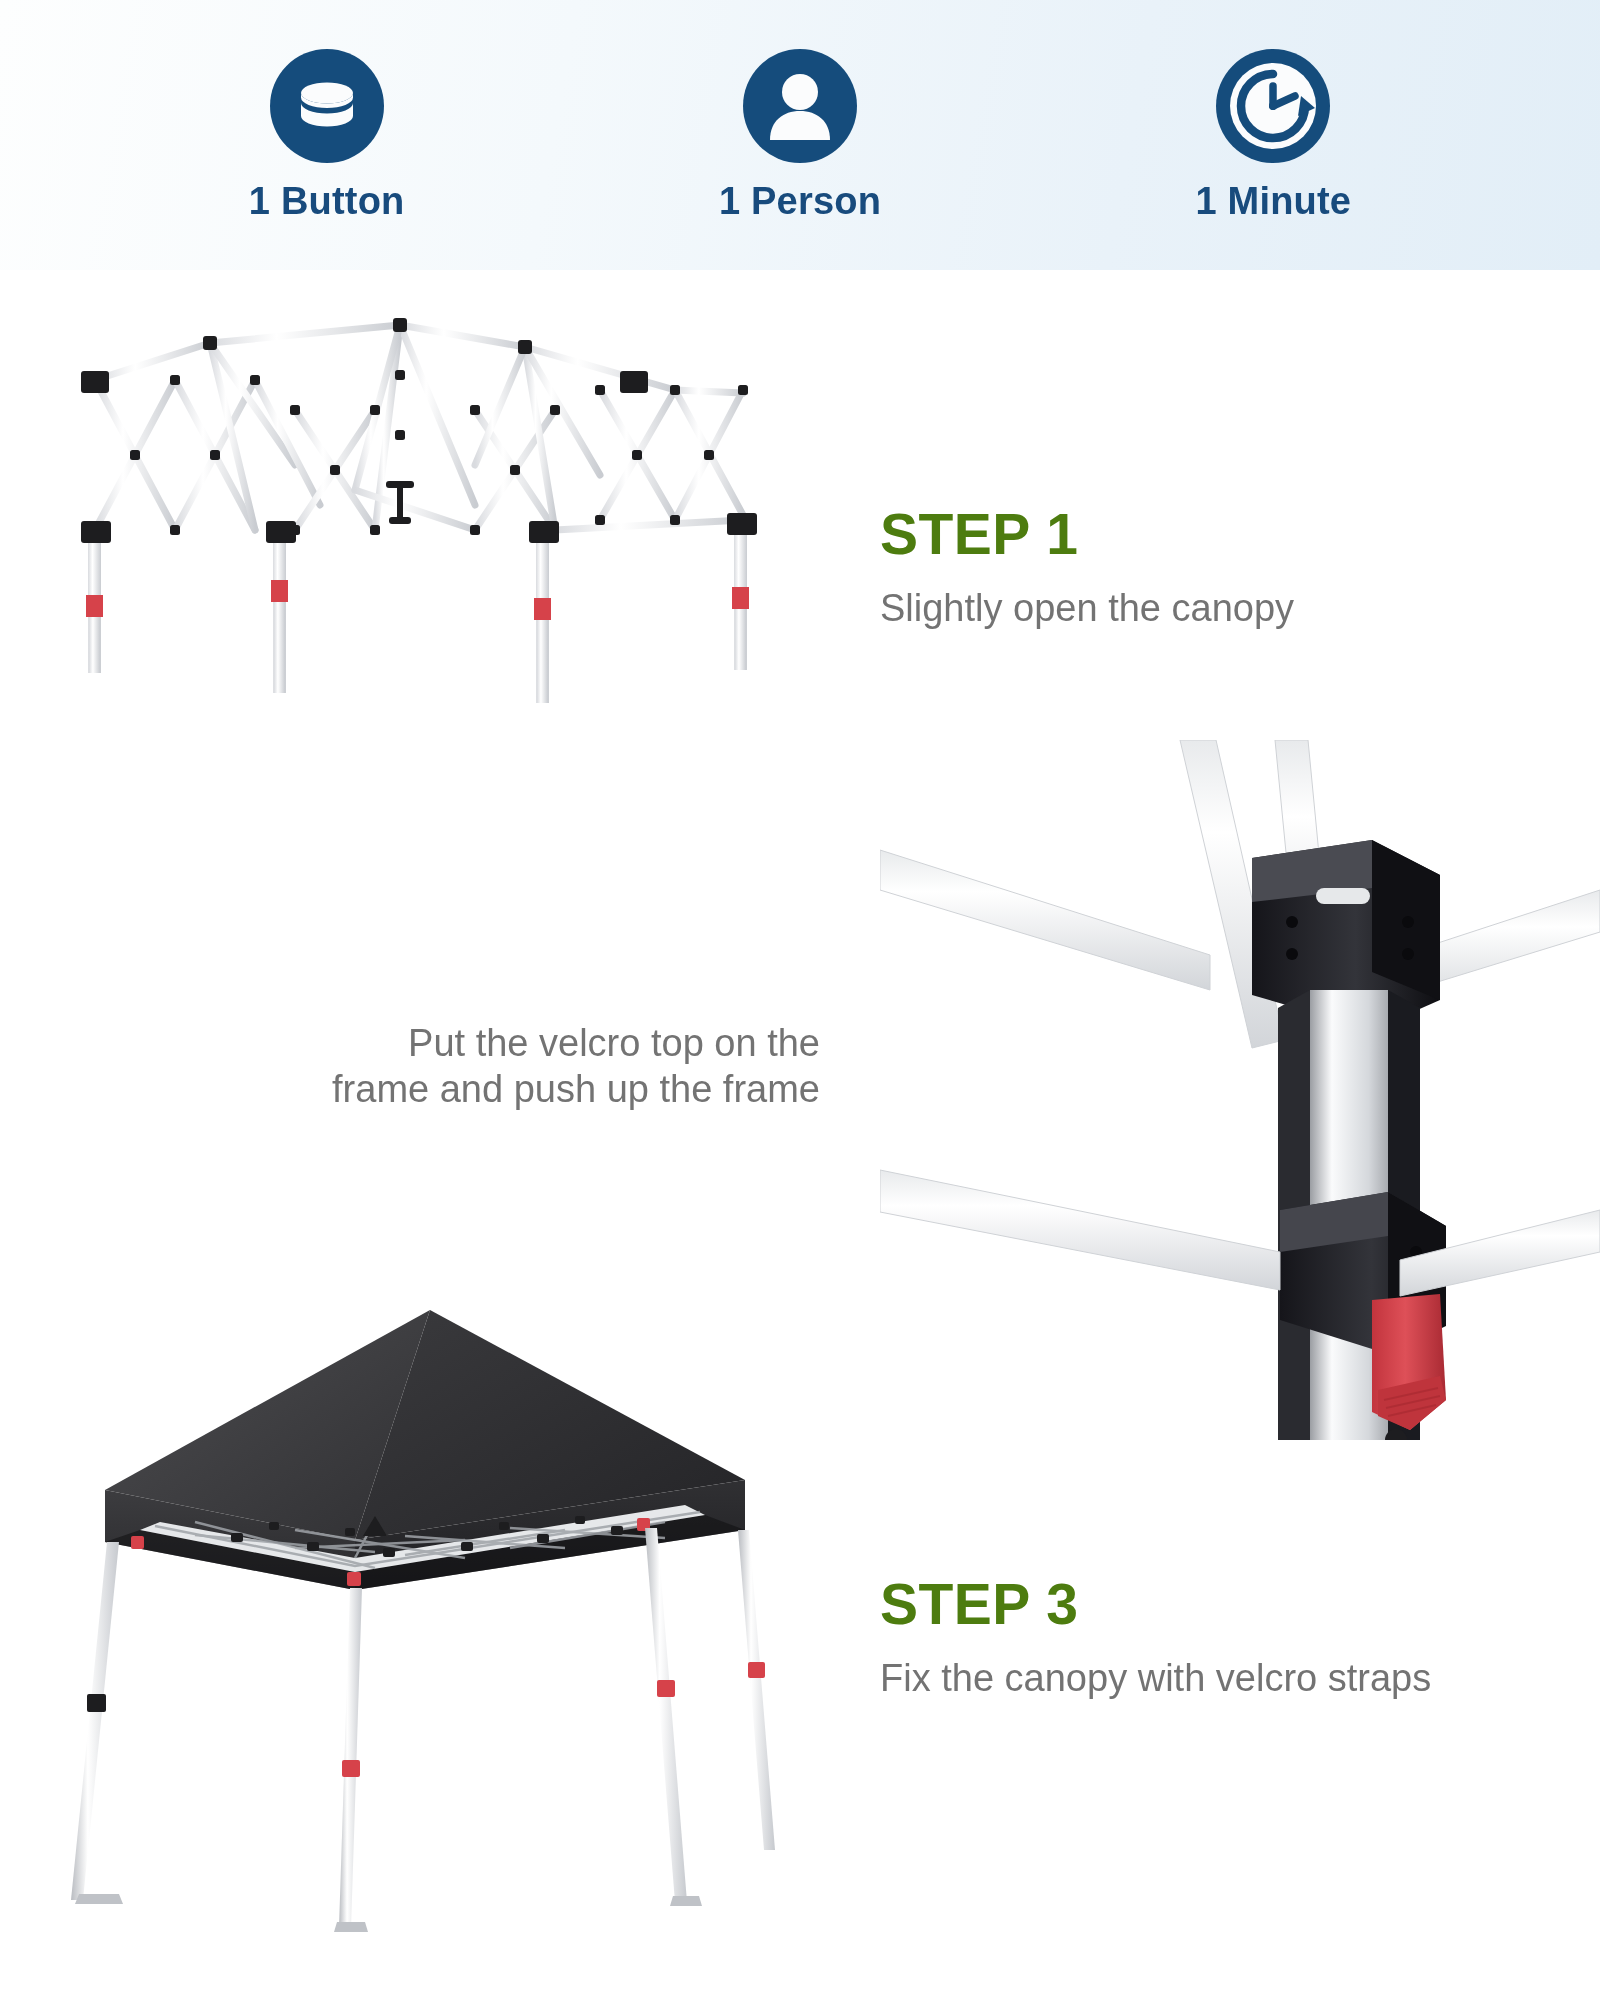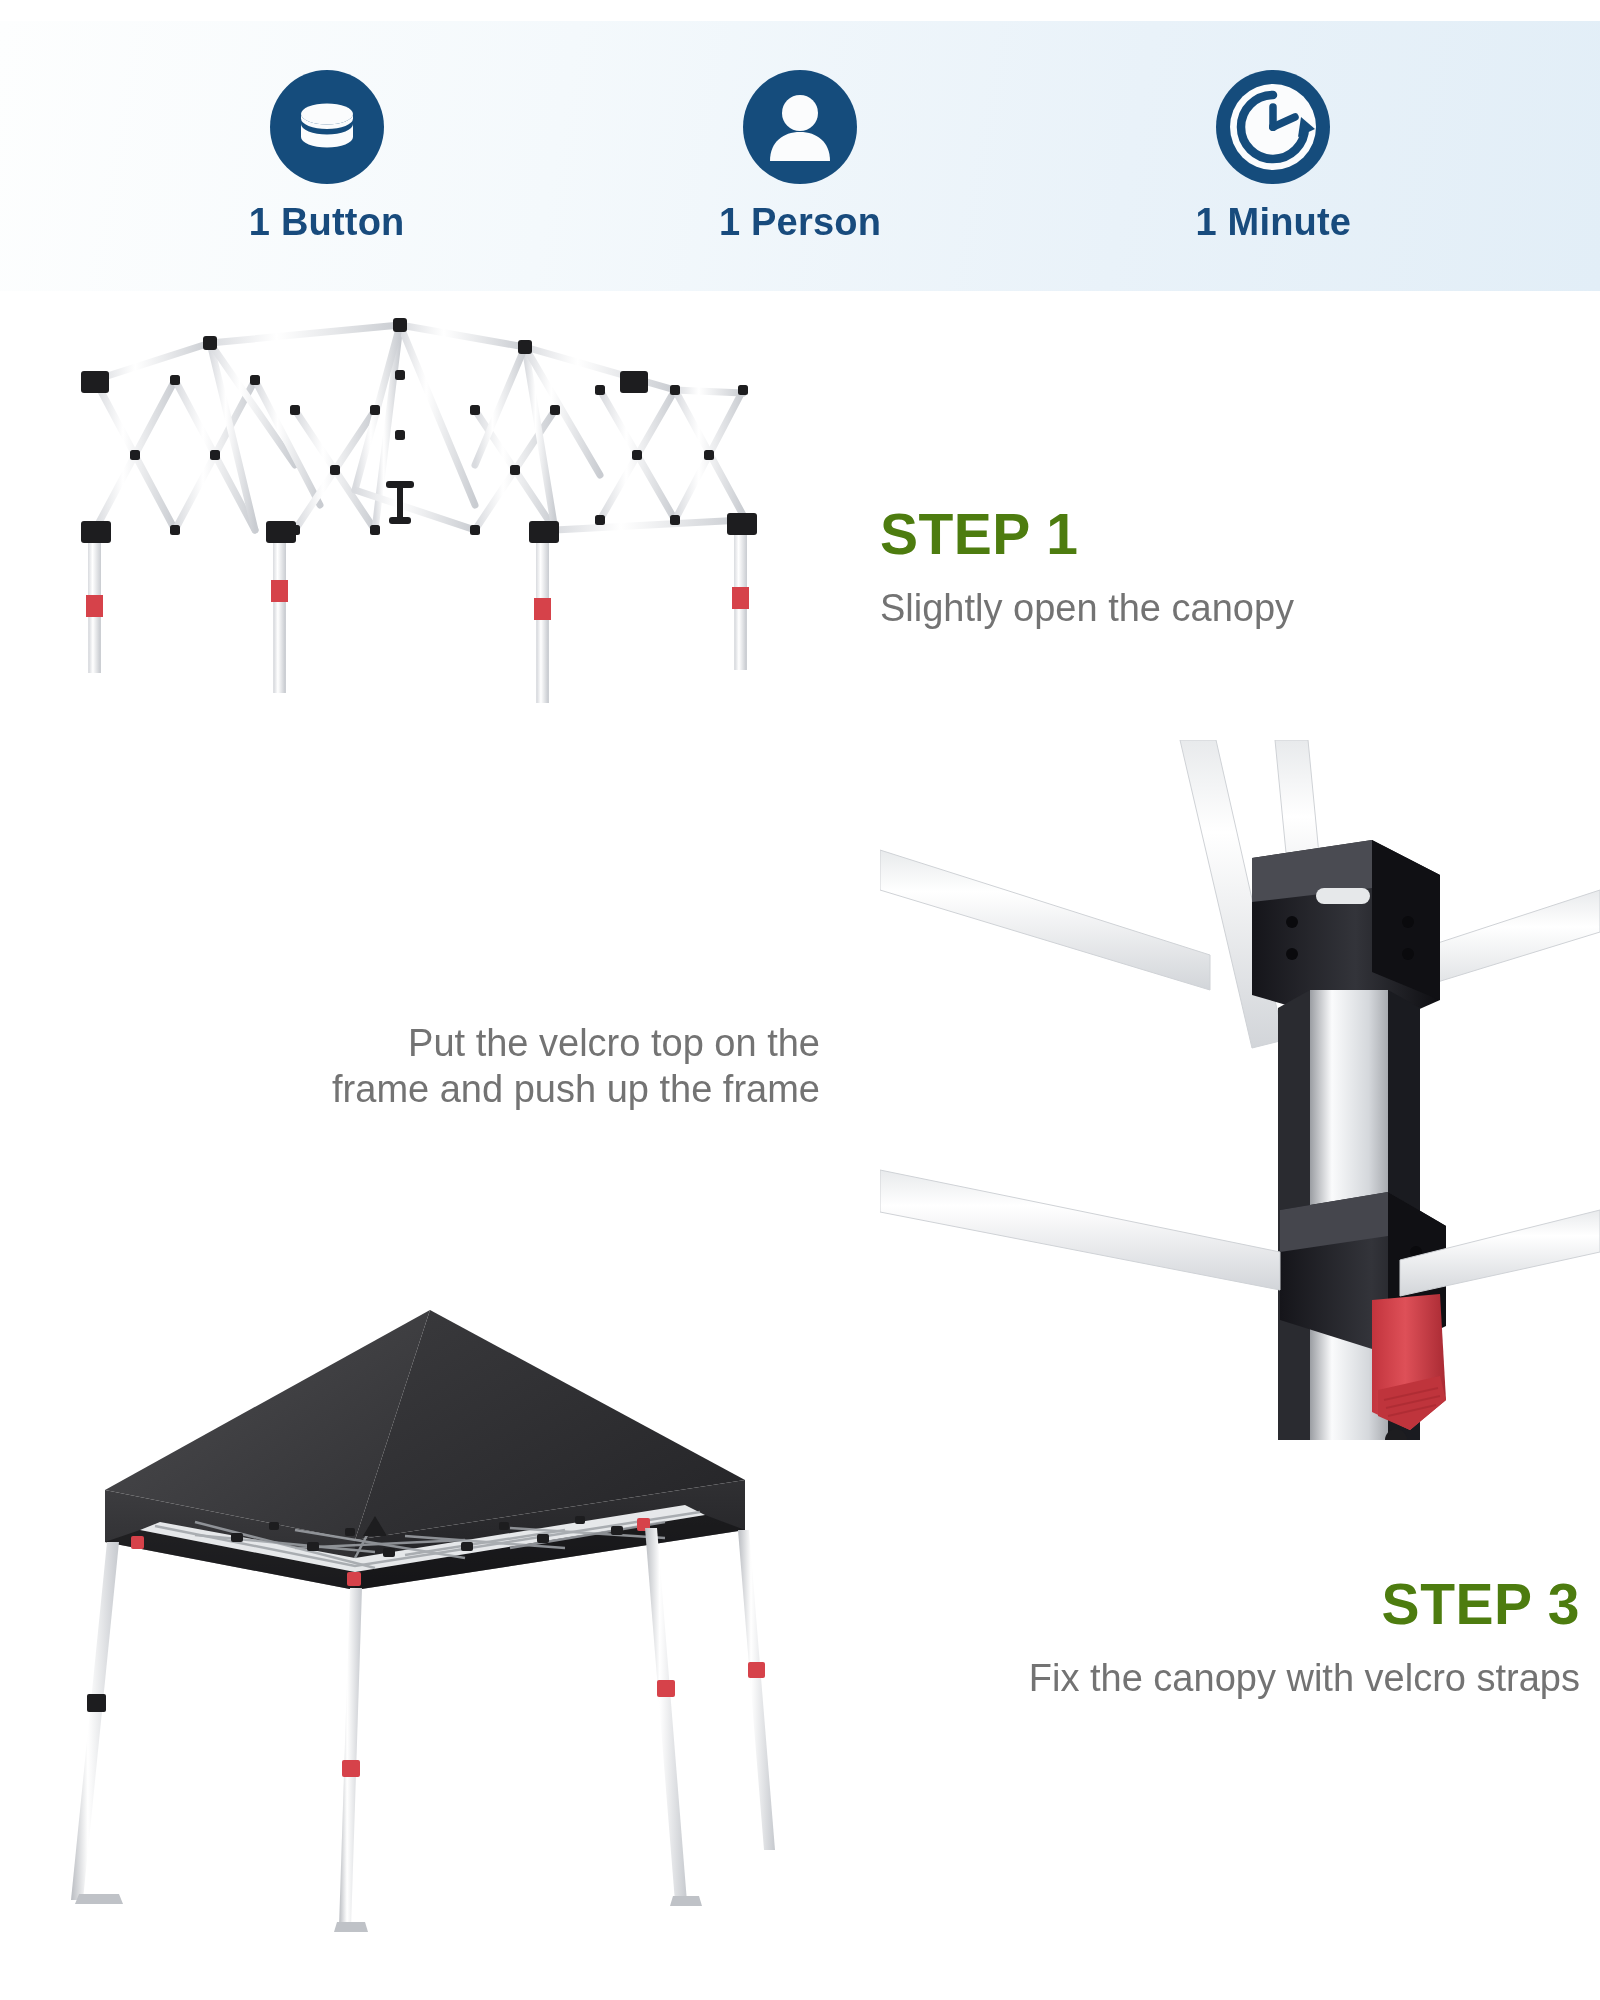--- a/index.html
+++ b/index.html
@@ -10,40 +10,39 @@
     overflow: hidden;
   }
   .page { position: relative; width: 1600px; height: 2000px; background: #fff; }
 
   
   .header {
     position: absolute; left: 0; top: 0; width: 1600px; height: 270px;
     background: linear-gradient(100deg, #fdfefe 0%, #f4f9fc 35%, #e9f2f9 70%, #e2eef7 100%);
     display: flex; align-items: center; justify-content: space-around;
     padding: 0 90px;
-    margin-top: 21px;
   }
   .feature { display: flex; flex-direction: column; align-items: center; width: 280px; }
   .feat-icon { width: 116px; height: 116px; }
   .feat-label {
     margin-top: 16px; font-size: 38px; font-weight: bold;
     color: #184b7d; letter-spacing: .2px; white-space: nowrap;
   }
 
   
   .step-head {
     font-size: 57px; font-weight: bold; color: #4d7c0f;
     letter-spacing: .5px; line-height: 1.05;
   }
   .step-body {
     font-size: 38px; color: #737373; line-height: 1.22; margin-top: 20px;
   }
   .txt1 { position: absolute; left: 880px; top: 505px; text-align: left; width: 660px; }
   .txt2 { position: absolute; left: 140px; top: 1000px; text-align: right; width: 680px; }
-  .txt3 { position: absolute; left: 880px; top: 1575px; text-align: right; width: 700px; }
+  .txt3 { position: absolute; left: 880px; top: 1575px; text-align: left; width: 700px; }
 
   
   .fig { position: absolute; }
   .fig1 { left: 55px;  top: 315px;  width: 720px;  height: 500px; }
   .fig2 { left: 880px; top: 740px;  width: 720px;  height: 700px; }
   .fig3 { left: 45px;  top: 1290px; width: 760px;  height: 700px; }
   .fig svg { width: 100%; height: 100%; display: block; }
 </style>
 </head>
 <body>

